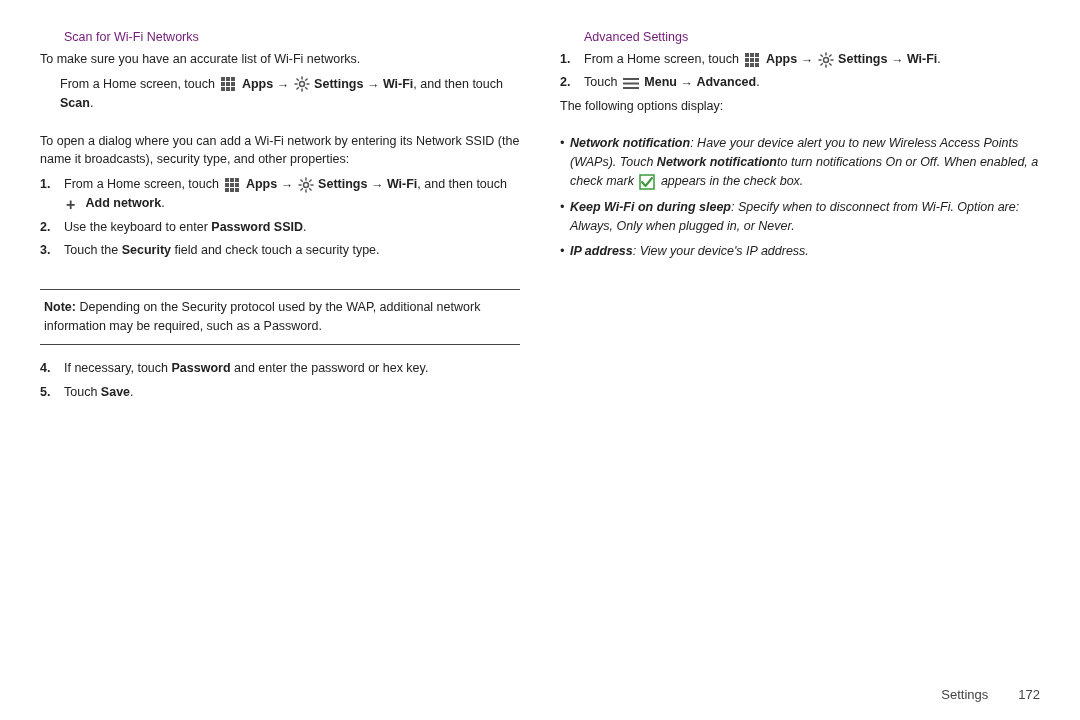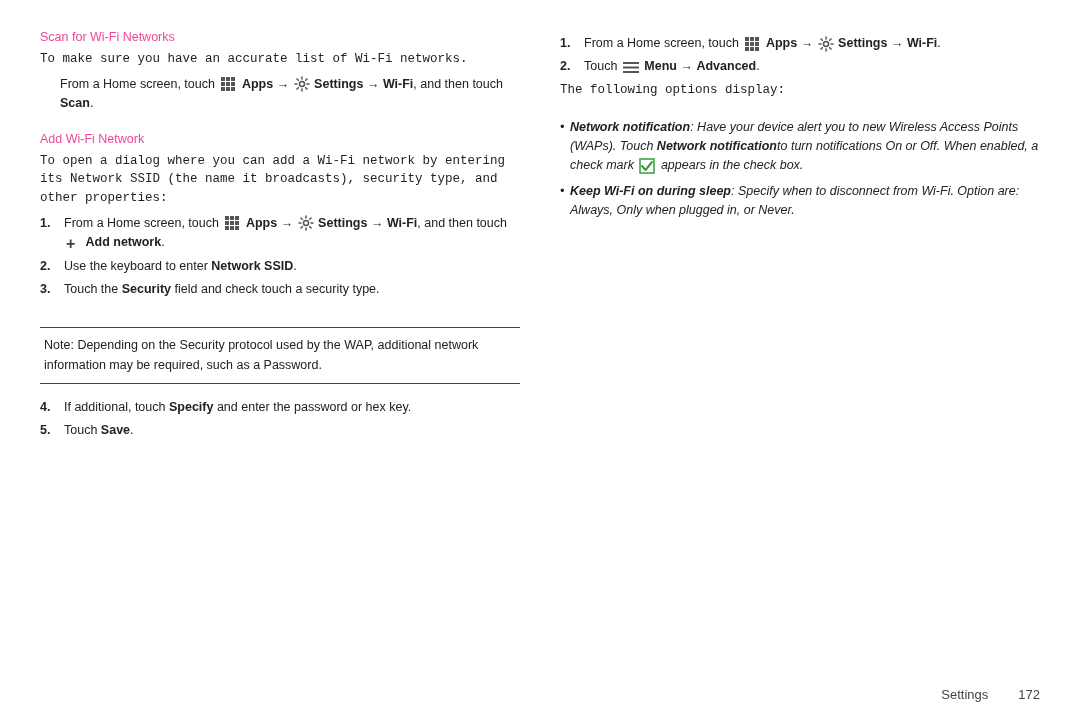--- a/index.html
+++ b/index.html
@@ -25,28 +25,29 @@
       flex-direction: column;
       gap: 0;
     }
     .right-col {
       flex: 1;
       display: flex;
       flex-direction: column;
       gap: 0;
     }
     .section-title {
-      color: #ec4899;
+      color: #701a75;
       font-size: 12.5px;
       font-family: Arial, sans-serif;
       margin-bottom: 6px;
       font-weight: normal;
+      margin-left: 24px;
     }
     .body-text {
-      font-family: Liberation Mono, monospace;
+      font-family: Liberation Sans, sans-serif;
       font-size: 12.5px;
       line-height: 1.5;
       margin-bottom: 6px;
     }
     .instruction-line {
       font-family: Arial, sans-serif;
       font-size: 12.5px;
       line-height: 1.55;
       margin-left: 20px;
       margin-bottom: 4px;
@@ -129,21 +130,21 @@
     .note-box {
       border-top: 1.5px solid #444;
       border-bottom: 1.5px solid #444;
       padding: 8px 4px;
       margin: 10px 0 10px 0;
       font-family: Arial, sans-serif;
       font-size: 12.5px;
       line-height: 1.55;
     }
     .note-box .note-label {
-      font-weight: normal;
+      font-weight: bold;
     }
     .bullet-list {
       list-style: none;
       padding: 0;
       margin: 6px 0;
     }
     .bullet-list li {
       display: flex;
       align-items: flex-start;
       font-family: Arial, sans-serif;
@@ -211,21 +212,20 @@
           </svg>
         </span>
         <strong>Settings</strong>
         <span> → </span>
         <strong>Wi-Fi</strong><span>, and then touch</span>
         <strong>Scan</strong><span>.</span>
       </div>
     </div>
 
     <div class="section-gap">
-      <div class="section-title">Add Wi-Fi Network</div>
       <div class="body-text">To open a dialog where you can add a Wi-Fi network by entering its Network SSID (the name it broadcasts), security type, and other properties:</div>
 
       <ol class="numbered-list">
 
         <li>
           <span class="num">1.</span>
           <span>
             <span>From a Home screen, touch</span>
             <span class="grid-icon">
               <svg viewBox="0 0 16 16" xmlns="http://www.w3.org/2000/svg">
@@ -253,21 +253,21 @@
             <strong>Wi-Fi</strong><span>, and then touch</span>
             <span class="plus-icon">+</span>
             <strong>Add network</strong><span>.</span>
           </span>
         </li>
 
         <li>
           <span class="num">2.</span>
           <span>
             <span>Use the keyboard to enter</span>
-            <strong> <span>Network SSID</span></strong><span>.</span>
+            <strong> <span>Password SSID</span></strong><span>.</span>
           </span>
         </li>
 
         <li>
           <span class="num">3.</span>
           <span>
             <span>Touch the</span>
             <strong> <span>Security</span></strong>
             <span> </span><span>field and check touch a security type</span><span>.</span>
           </span>
@@ -277,37 +277,38 @@
 
     <div class="note-box">
       <span class="note-label">Note:</span>
       <span>Depending on the Security protocol used by the WAP, additional network information may be required, such as a Password.</span>
     </div>
 
     <ol class="numbered-list">
       <li>
         <span class="num">4.</span>
         <span>
-          <span>If additional, touch</span>
-          <strong> <span>Specify</span></strong>
+          <span>If necessary, touch</span>
+          <strong> <span>Password</span></strong>
           <span> </span><span>and enter the password or hex key.</span>
         </span>
       </li>
       <li>
         <span class="num">5.</span>
         <span>
           <span>Touch</span>
           <strong> <span>Save</span></strong><span>.</span>
         </span>
       </li>
     </ol>
   </div>
 
   <div class="right-col">
     <div class="section-gap">
+      <div class="section-title">Advanced Settings</div>
 
       <ol class="numbered-list">
 
         <li>
           <span class="num">1.</span>
           <span>
             <span>From a Home screen, touch</span>
             <span class="grid-icon">
               <svg viewBox="0 0 16 16" xmlns="http://www.w3.org/2000/svg">
                 <rect x="1" y="1" width="4" height="4" fill="#555"></rect>
@@ -371,20 +372,25 @@
           </span>
         </li>
 
         <li>
           <span>
             <strong>Keep Wi-Fi on during sleep</strong><span>: Specify when to disconnect from Wi-Fi. Option are: Always, Only when plugged in, or Never.</span>
           </span>
         </li>
 
 
+        <li>
+          <span>
+            <strong>IP address</strong><span>: View your device's IP address.</span>
+          </span>
+        </li>
       </ul>
     </div>
   </div>
 </div>
 
 <div class="footer">
   <span>Settings</span>
   <span>172</span>
 </div>
 

